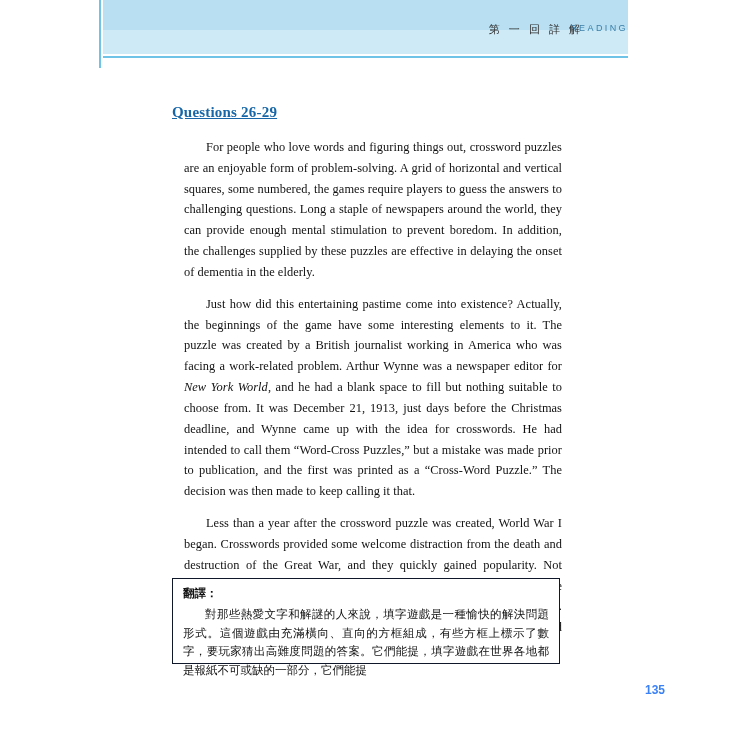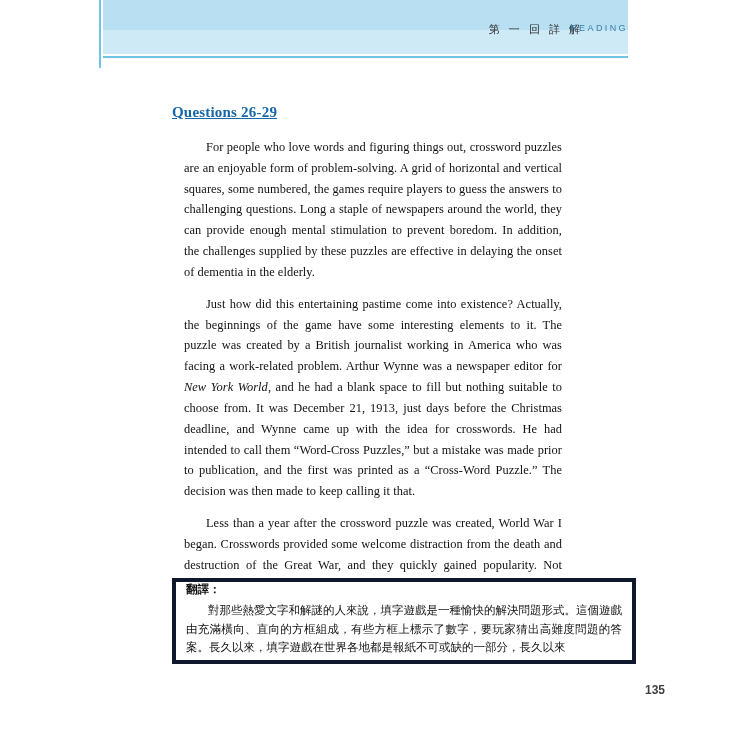--- a/index.html
+++ b/index.html
@@ -105,26 +105,26 @@
   }
   p.para em {
     font-style: italic;
   }
 
   
   .trans-box {
     position: absolute;
     left: 172px;
     top: 578px;
-    width: 464px;
+    width: 388px;
     height: 86px;
-    border: 4px solid #0f172a;
+    border: 1px solid #0f172a;
     background: #ffffff;
     box-sizing: border-box;
-    padding: 0 10px 0 10px;
+    padding: 7px 10px 0 10px;
   }
   .trans-title {
     font-family: "Liberation Sans", sans-serif;
     font-size: 11.5px;
     font-weight: bold;
     color: #111;
     margin: 0 0 4px 0;
   }
   .trans-body {
     font-family: "Liberation Sans", sans-serif;
@@ -137,21 +137,21 @@
   }
 
   
   .page-number {
     position: absolute;
     right: 66px;
     top: 683px;
     font-family: "Liberation Sans", sans-serif;
     font-size: 12px;
     font-weight: bold;
-    color: #404040;
+    color: #3b82f6;
   }
 </style>
 </head>
 <body>
 
 <div class="left-rule"></div>
 
 <div class="header">
   <div class="header-top"></div>
   <div class="header-bottom"></div>
@@ -162,16 +162,16 @@
 
 <div class="content">
   <h2 class="question-title">Questions 26-29</h2>
   <p class="para">For people who love words and figuring things out, crossword puzzles are an enjoyable form of problem-solving. A grid of horizontal and vertical squares, some numbered, the games require players to guess the answers to challenging questions. Long a staple of newspapers around the world, they can provide enough mental stimulation to prevent boredom. In addition, the challenges supplied by these puzzles are effective in delaying the onset of dementia in the elderly.</p>
   <p class="para"><span>Just how did this entertaining pastime come into existence? Actually, the beginnings of the game have some interesting elements to it. The puzzle was created by a British journalist working in America who was facing a work-related problem. Arthur Wynne was a newspaper editor for <em>New York World</em>, and he had a blank space to fill but nothing suitable to choose from. It was December 21, 1913, just days before the Christmas deadline, and Wynne came up with the idea for crosswords. He had intended to call them “Word-Cross Puzzles,” but a mistake was made prior to publication, and the first was printed as a “Cross-Word Puzzle.” The decision was then made to keep calling it that.</span></p>
   <p class="para">Less than a year after the crossword puzzle was created, World War I began. Crosswords provided some welcome distraction from the death and destruction of the Great War, and they quickly gained popularity. Not everyone saw them as a good development, however. Editorials in The New York Times criticized the new game as trivial and a waste of time. The newspaper later ended up running crosswords, though, during World War II.</p>
 </div>
 
 <div class="trans-box">
   <div class="trans-title">翻譯：</div>
-  <div class="trans-body">對那些熱愛文字和解謎的人來說，填字遊戲是一種愉快的解決問題形式。這個遊戲由充滿橫向、直向的方框組成，有些方框上標示了數字，要玩家猜出高難度問題的答案。長久以來，填字遊戲在世界各地都是報紙不可或缺的一部分，長久以來</div>
+  <div class="trans-body">對那些熱愛文字和解謎的人來說，填字遊戲是一種愉快的解決問題形式。這個遊戲由充滿橫向、直向的方框組成，有些方框上標示了數字，要玩家猜出高難度問題的答案。它們能提，填字遊戲在世界各地都是報紙不可或缺的一部分，它們能提</div>
 </div>
 
 <div class="page-number">135</div>
 
 </body></html>

